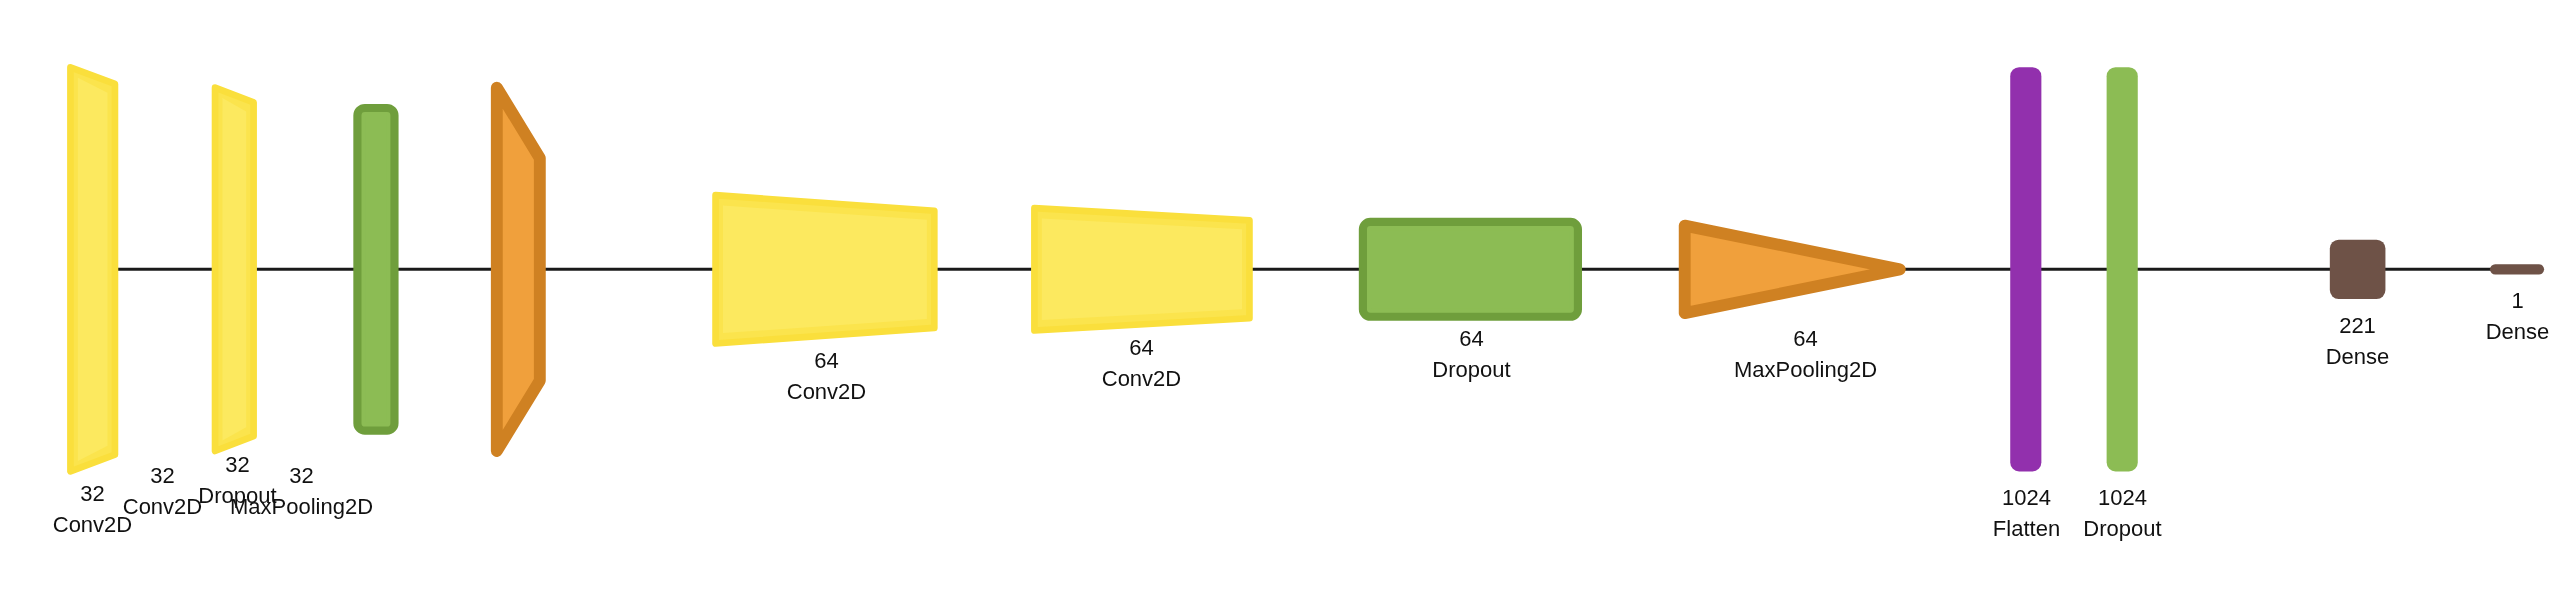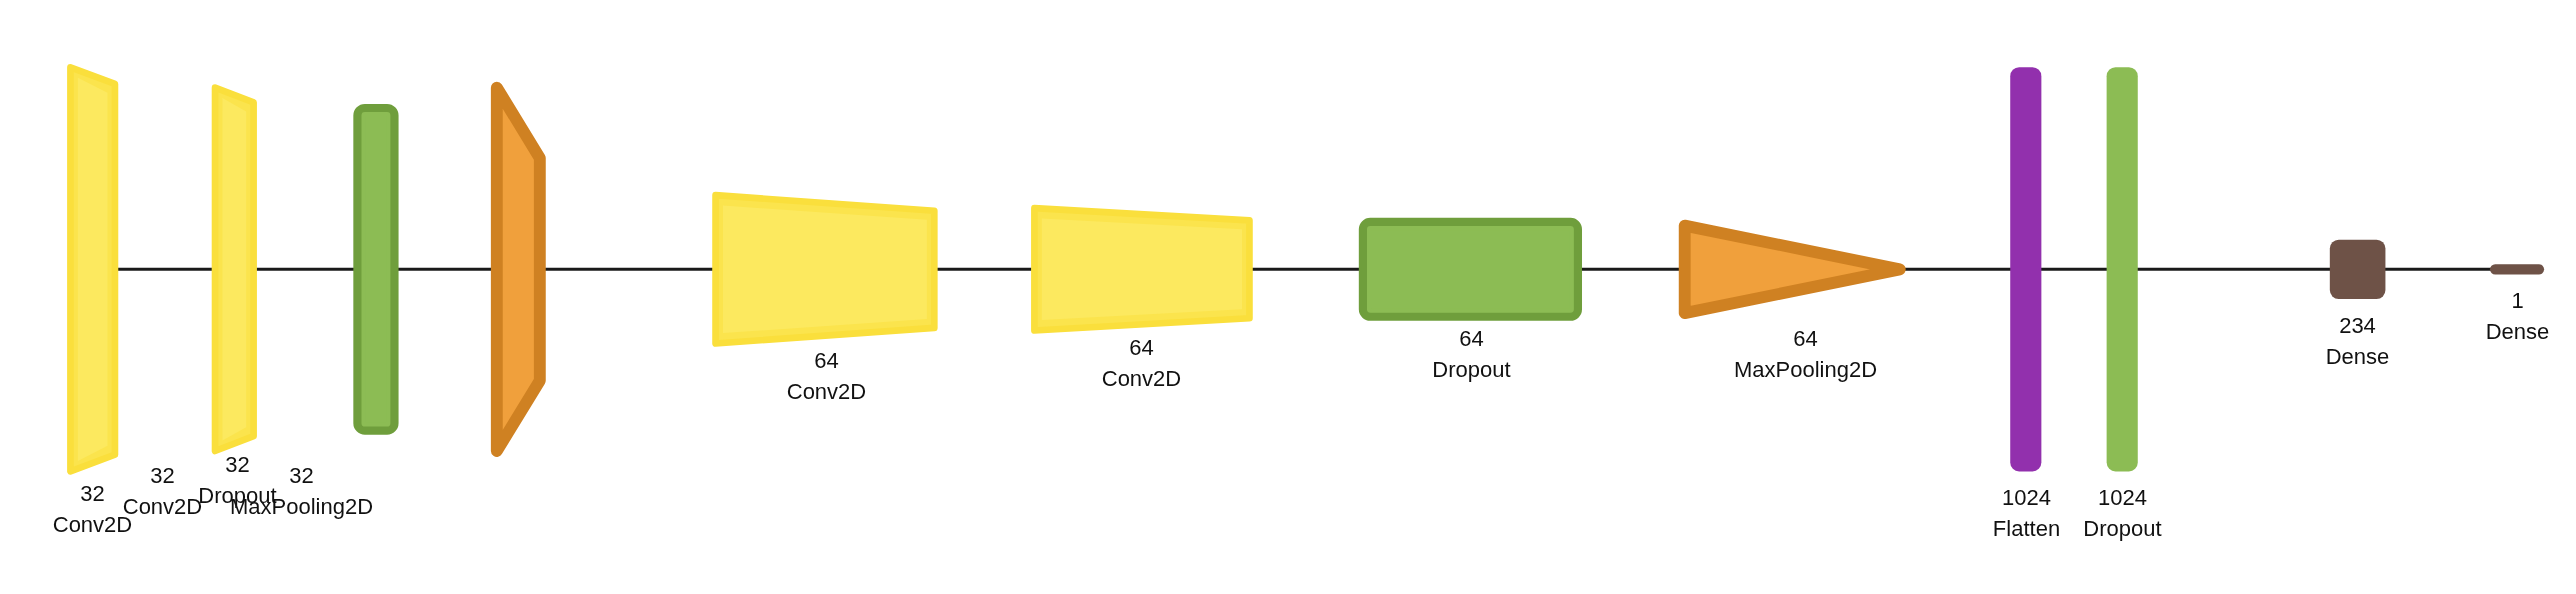--- a/index.html
+++ b/index.html
@@ -127,21 +127,21 @@
       </div>
       <div class="layer-label" style="left: 1934px; top: 482px; width: 185px; font-size: 22px; color: rgb(17, 17, 17);">
         <span class="units">1024</span>
         <span class="lname">Flatten</span>
       </div>
       <div class="layer-label" style="left: 2030px; top: 482px; width: 185px; font-size: 22px; color: rgb(17, 17, 17);">
         <span class="units">1024</span>
         <span class="lname">Dropout</span>
       </div>
       <div class="layer-label" style="left: 2265px; top: 310px; width: 185px; font-size: 22px; color: rgb(17, 17, 17);">
-        <span class="units">234</span>
+        <span class="units">221</span>
         <span class="lname">Dense</span>
       </div>
       <div class="layer-label" style="left: 2425px; top: 285px; width: 185px; font-size: 22px; color: rgb(17, 17, 17);">
         <span class="units">1</span>
         <span class="lname">Dense</span>
       </div>
     </div>
 </div>
 
 

